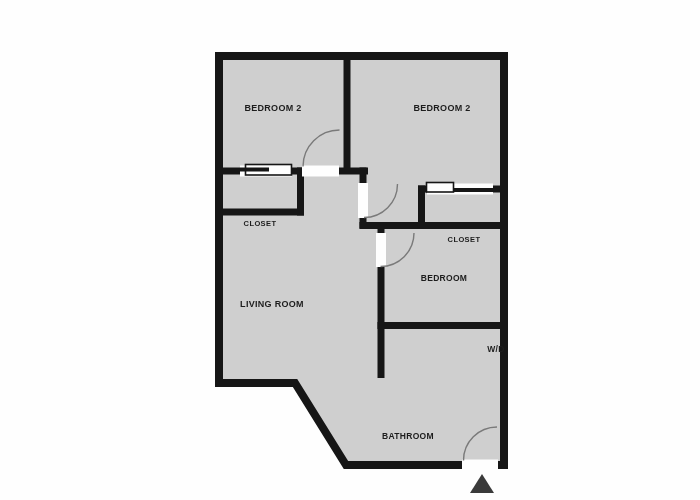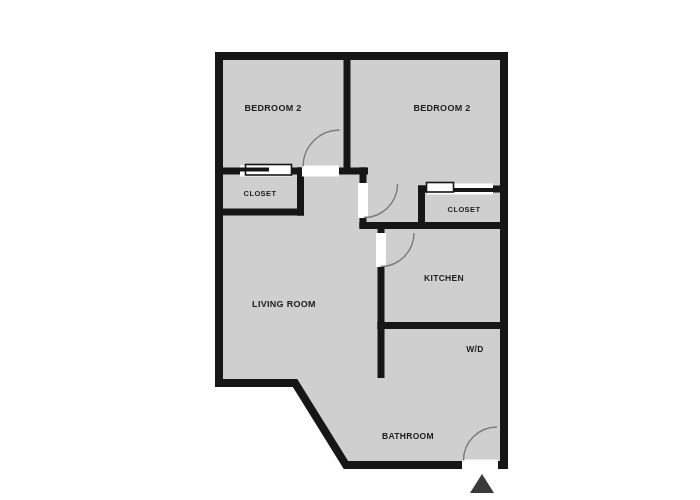--- a/index.html
+++ b/index.html
@@ -28,21 +28,21 @@
   .marker{fill:var(--entrance-marker);}
   .room-label{
     position:absolute;
     transform:translate(-50%,-50%);
     color:var(--label-text);
     font-weight:bold;
     letter-spacing:.3px;
     white-space:nowrap;
     font-size:9px;
   }
-  .room-label.small{font-size:7.5px;letter-spacing:.4px;}
+  .room-label.small{font-size:7.5px;letter-spacing:.4px;margin-top:30px;}
   .room-label.mid{font-size:8.5px;}
 </style>
 </head>
 <body>
 
 <div class="canvas">
   <svg width="700" height="500" viewBox="0 0 700 500">
 
     <path class="floor" d="M219 56 H504 V465 H346 L295 383 H219 Z"></path>
 
@@ -84,17 +84,17 @@
       <path class="arc" d="M463.5 460.5 A33.5 33.5 0 0 1 497 427"></path>
     </g>
 
     <path class="marker" d="M482 474 L494 493 L470 493 Z"></path>
   </svg>
 
   <div class="room-label" style="left:273px; top:108px;">BEDROOM 2</div>
   <div class="room-label" style="left:442px; top:108px;">BEDROOM 2</div>
   <div class="room-label small" style="left:260px; top:193px;">CLOSET</div>
   <div class="room-label small" style="left:464px; top:209px;">CLOSET</div>
-  <div class="room-label" style="left:272px; top:304px;margin-left:12px;">LIVING ROOM</div>
-  <div class="room-label mid" style="left:444px; top:278px;">KITCHEN</div>
-  <div class="room-label mid" style="left:475px; top:349px;">W/D</div>
+  <div class="room-label" style="left:272px; top:304px;">LIVING ROOM</div>
+  <div class="room-label mid" style="left:444px; top:278px;">BEDROOM</div>
+  <div class="room-label mid" style="left:496px; top:349px;">W/D</div>
   <div class="room-label mid" style="left:408px; top:436px;">BATHROOM</div>
 </div>
 
 </body></html>

